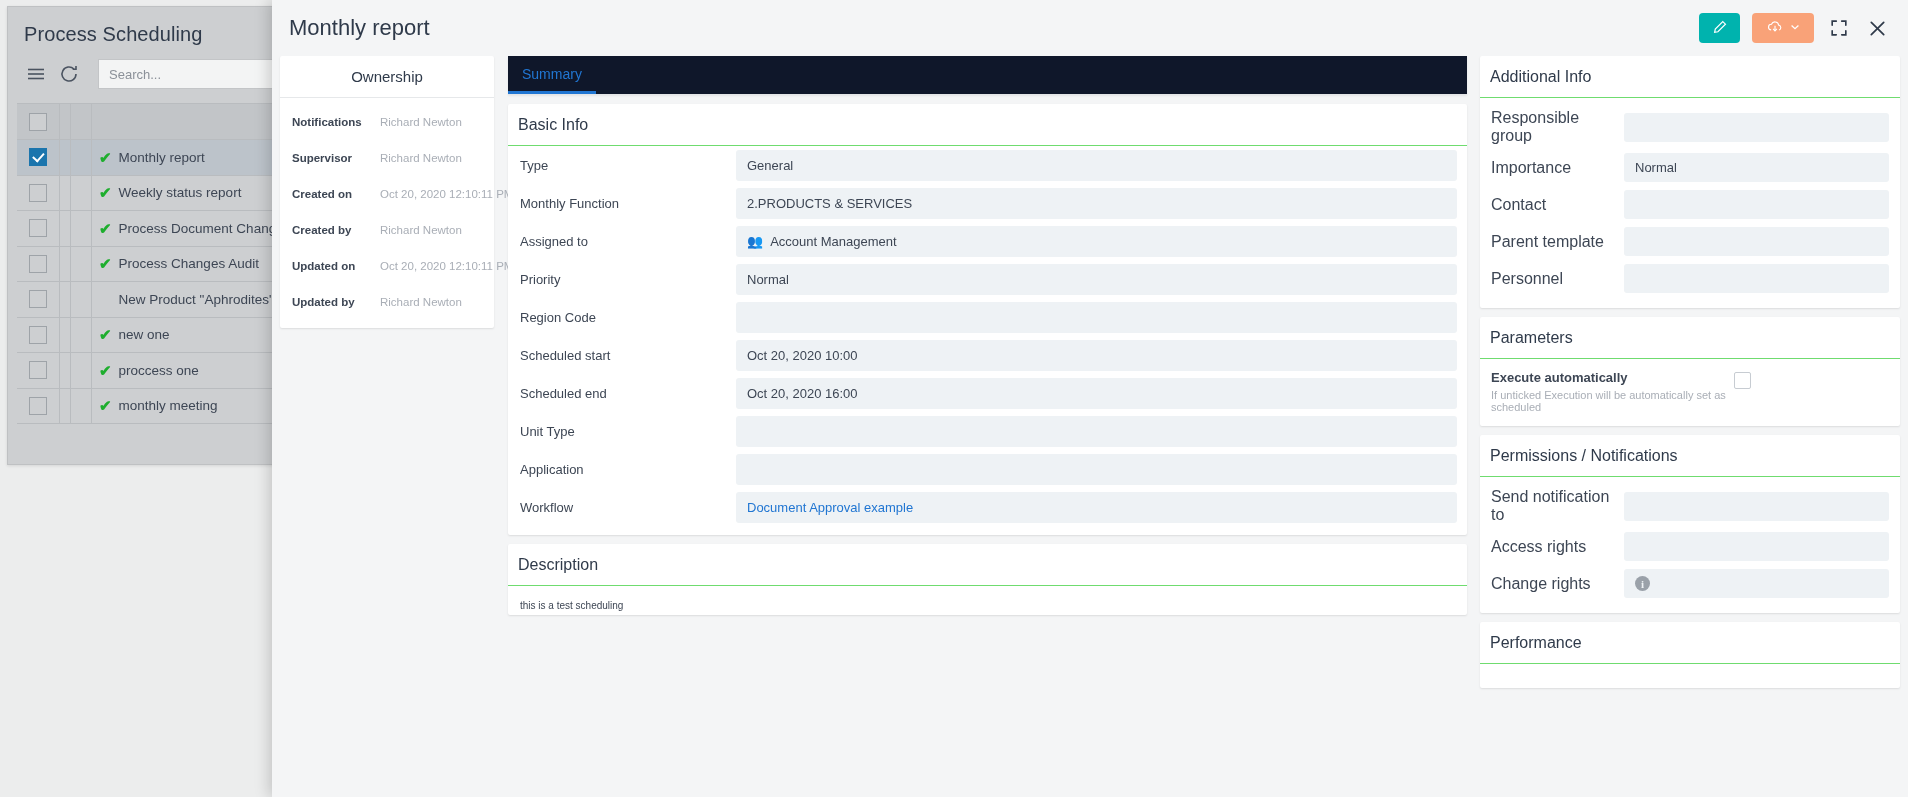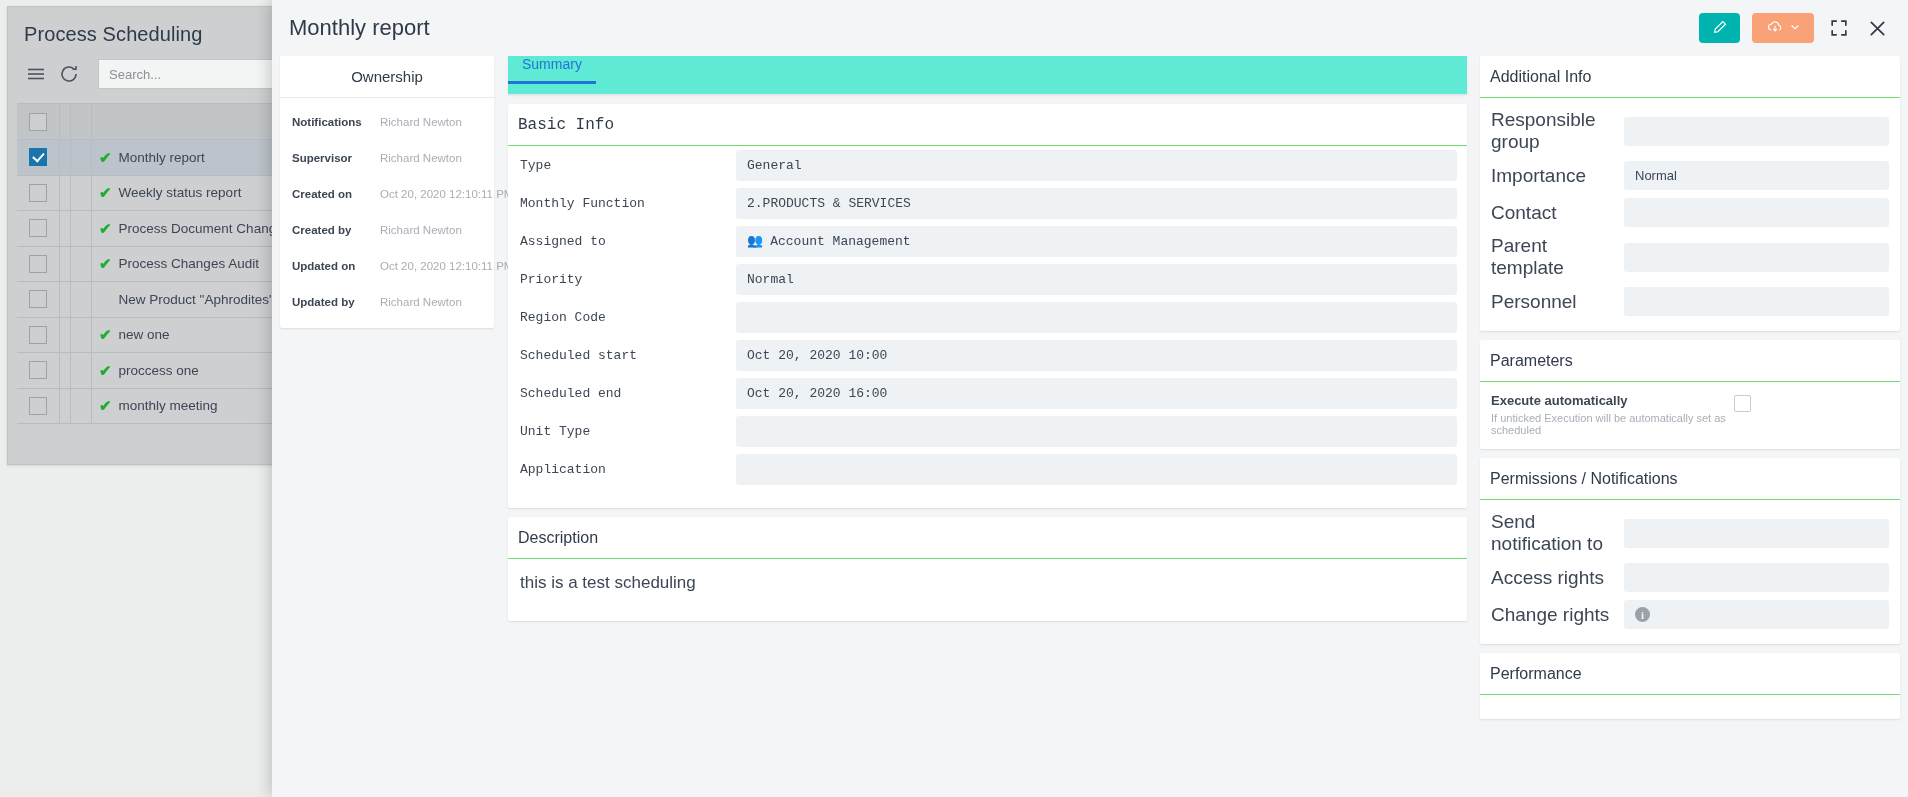--- a/index.html
+++ b/index.html
@@ -122,22 +122,22 @@
   .orow { display: flex; align-items: center; height: 20px; margin-bottom: 0; }
   .orow + .orow { margin-top: 16px; }
   .olabel {
     width: 88px; flex: none; font-size: 11.5px; color: #3d4654; font-weight: 600;
   }
   .ovalue { font-size: 11.5px; color: #a9aeb6; white-space: nowrap; }
 
   
   #main-col { flex: 1; min-width: 0; padding: 0 9px 0 14px; display: flex; flex-direction: column; }
   #tabbar {
-    background: #5eead4; height: 39px; flex: none;
-    display: flex; align-items: flex-start;
+    background: #0f172a; height: 39px; flex: none;
+    display: flex; align-items: flex-end;
     border-bottom: 1px solid #e3e5e7;
     box-shadow: 0 1px 2px rgba(0,0,0,.07);
   }
   #tab-summary {
     font-size: 14px; color: #2176d2; padding: 0 14px 9px;
     border-bottom: 3px solid #2176d2; cursor: pointer;
   }
   .card {
     background: #fff; border-radius: 2px; margin-top: 9px;
     box-shadow: 0 1px 2px rgba(0,0,0,.10);
@@ -153,27 +153,27 @@
     width: 216px; flex: none; font-size: 13px; color: #3d4654;
   }
   .fvalue {
     flex: 1; min-height: 31px; background: #eef2f5; border-radius: 3px;
     display: flex; align-items: center; gap: 7px;
     padding: 0 11px; font-size: 13px; color: #3d4654;
   }
   .fvalue.link { color: #2176d2; cursor: pointer; }
   .fvalue.empty { color: transparent; }
   .group-icon { color: #2f3a4a; font-size: 13px; line-height: 1; }
-  #basic-info-card { padding-bottom: 20px; font-family: Liberation Mono, monospace; }
-  #desc-card-body { padding: 14px 12px 28px; font-size: 17px; color: #3d4654; }
+  #basic-info-card { padding-bottom: 9px; }
+  #desc-card-body { padding: 14px 12px 4px; font-size: 10px; color: #3d4654; }
 
   
   #right-col { width: 432px; flex: none; padding: 0 8px 0 4px; }
   .rrow { display: flex; align-items: center; padding: 4px 11px 4px 11px; }
-  .rlabel { width: 133px; flex: none; font-size: 19px; color: #3d4654; }
+  .rlabel { width: 133px; flex: none; font-size: 16px; color: #3d4654; }
   .rvalue {
     flex: 1; min-height: 29px; background: #eef2f5; border-radius: 3px;
     display: flex; align-items: center; padding: 0 11px;
     font-size: 13px; color: #3d4654;
   }
   #params-body { padding: 11px 11px 13px; display: flex; align-items: flex-start; }
   #params-texts { flex: 1; }
   #exec-label { font-size: 13px; color: #3d4654; font-weight: 600; }
   #exec-hint { font-size: 11px; color: #a9aeb6; margin-top: 4px; }
   #exec-checkbox {
@@ -452,20 +452,26 @@
               <div class="fvalue empty">
                 <span></span>
               </div>
             </div>
             <div class="frow">
               <div class="flabel">Application</div>
               <div class="fvalue empty">
                 <span></span>
               </div>
             </div>
+            <div class="frow">
+              <div class="flabel">Workflow</div>
+              <div class="fvalue link">
+                <span>Document Approval example</span>
+              </div>
+            </div>
           </div>
       </div>
 
       <div class="card" id="desc-card">
         <div class="card-title">Description</div>
         <div id="desc-card-body">this is a test scheduling</div>
       </div>
     </div>
 
     <div id="right-col">

